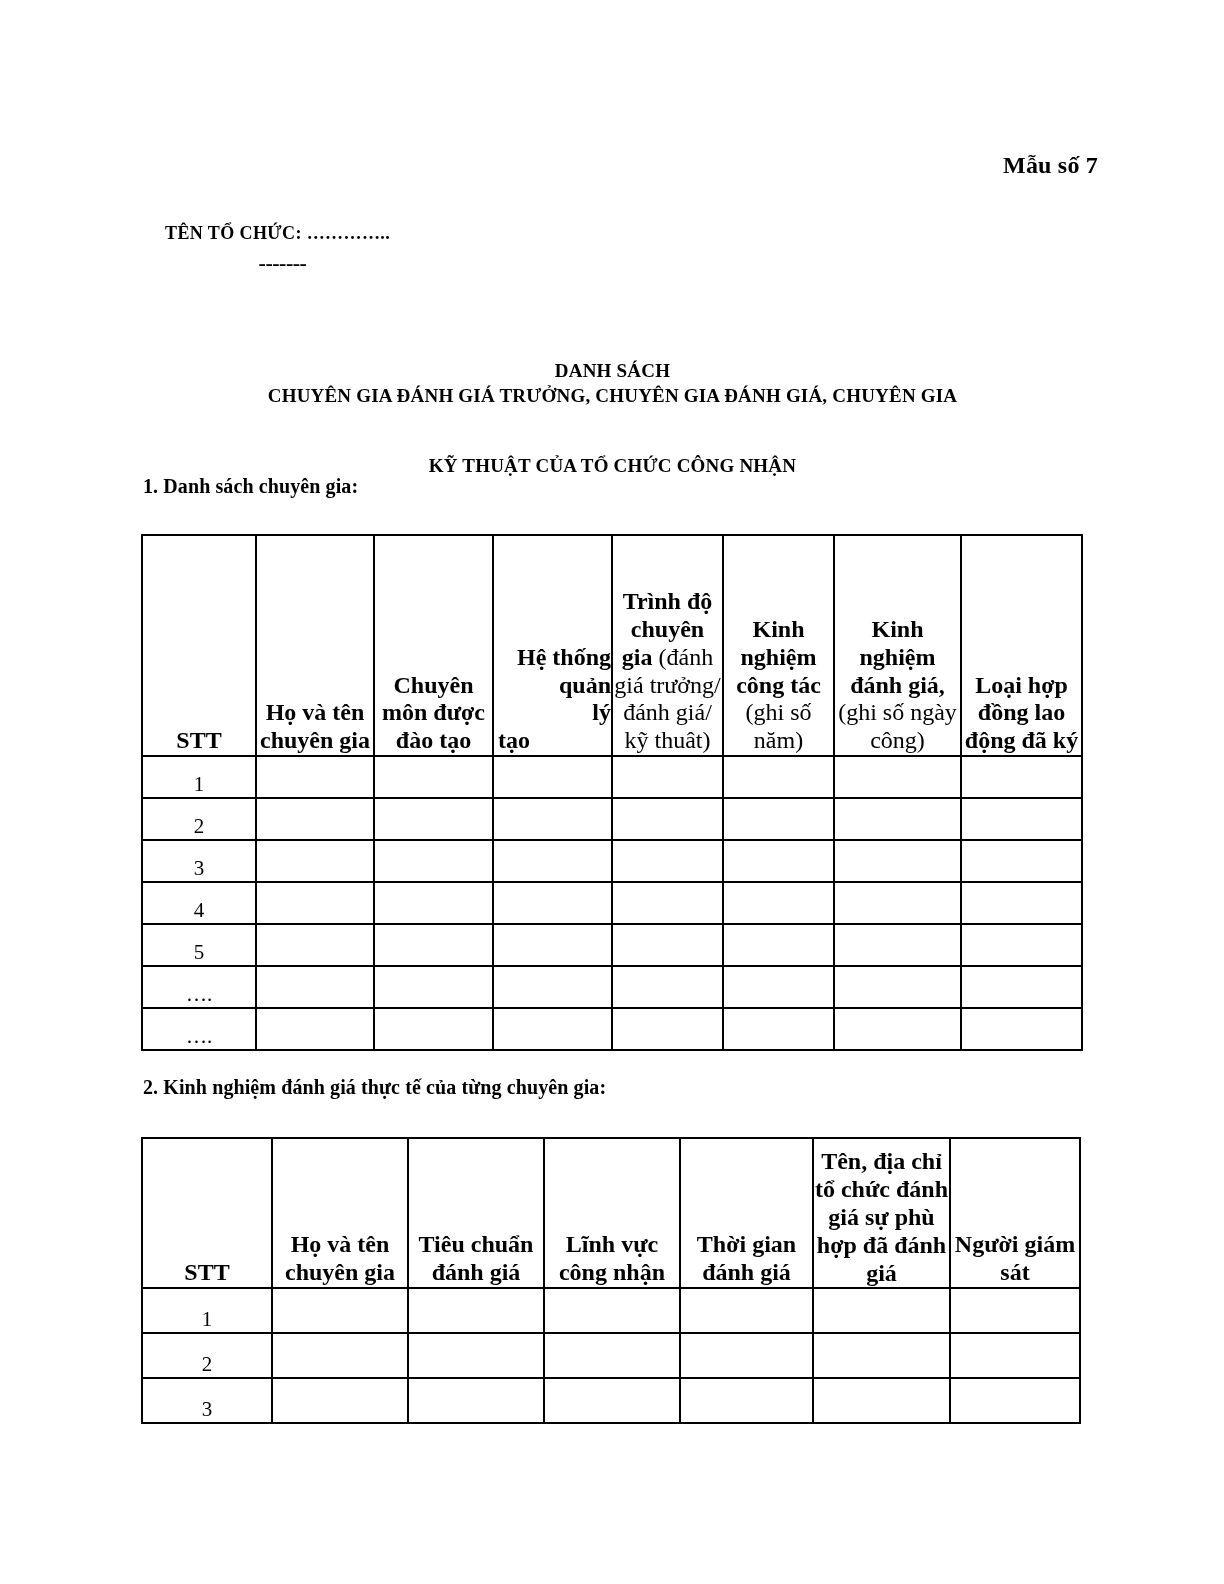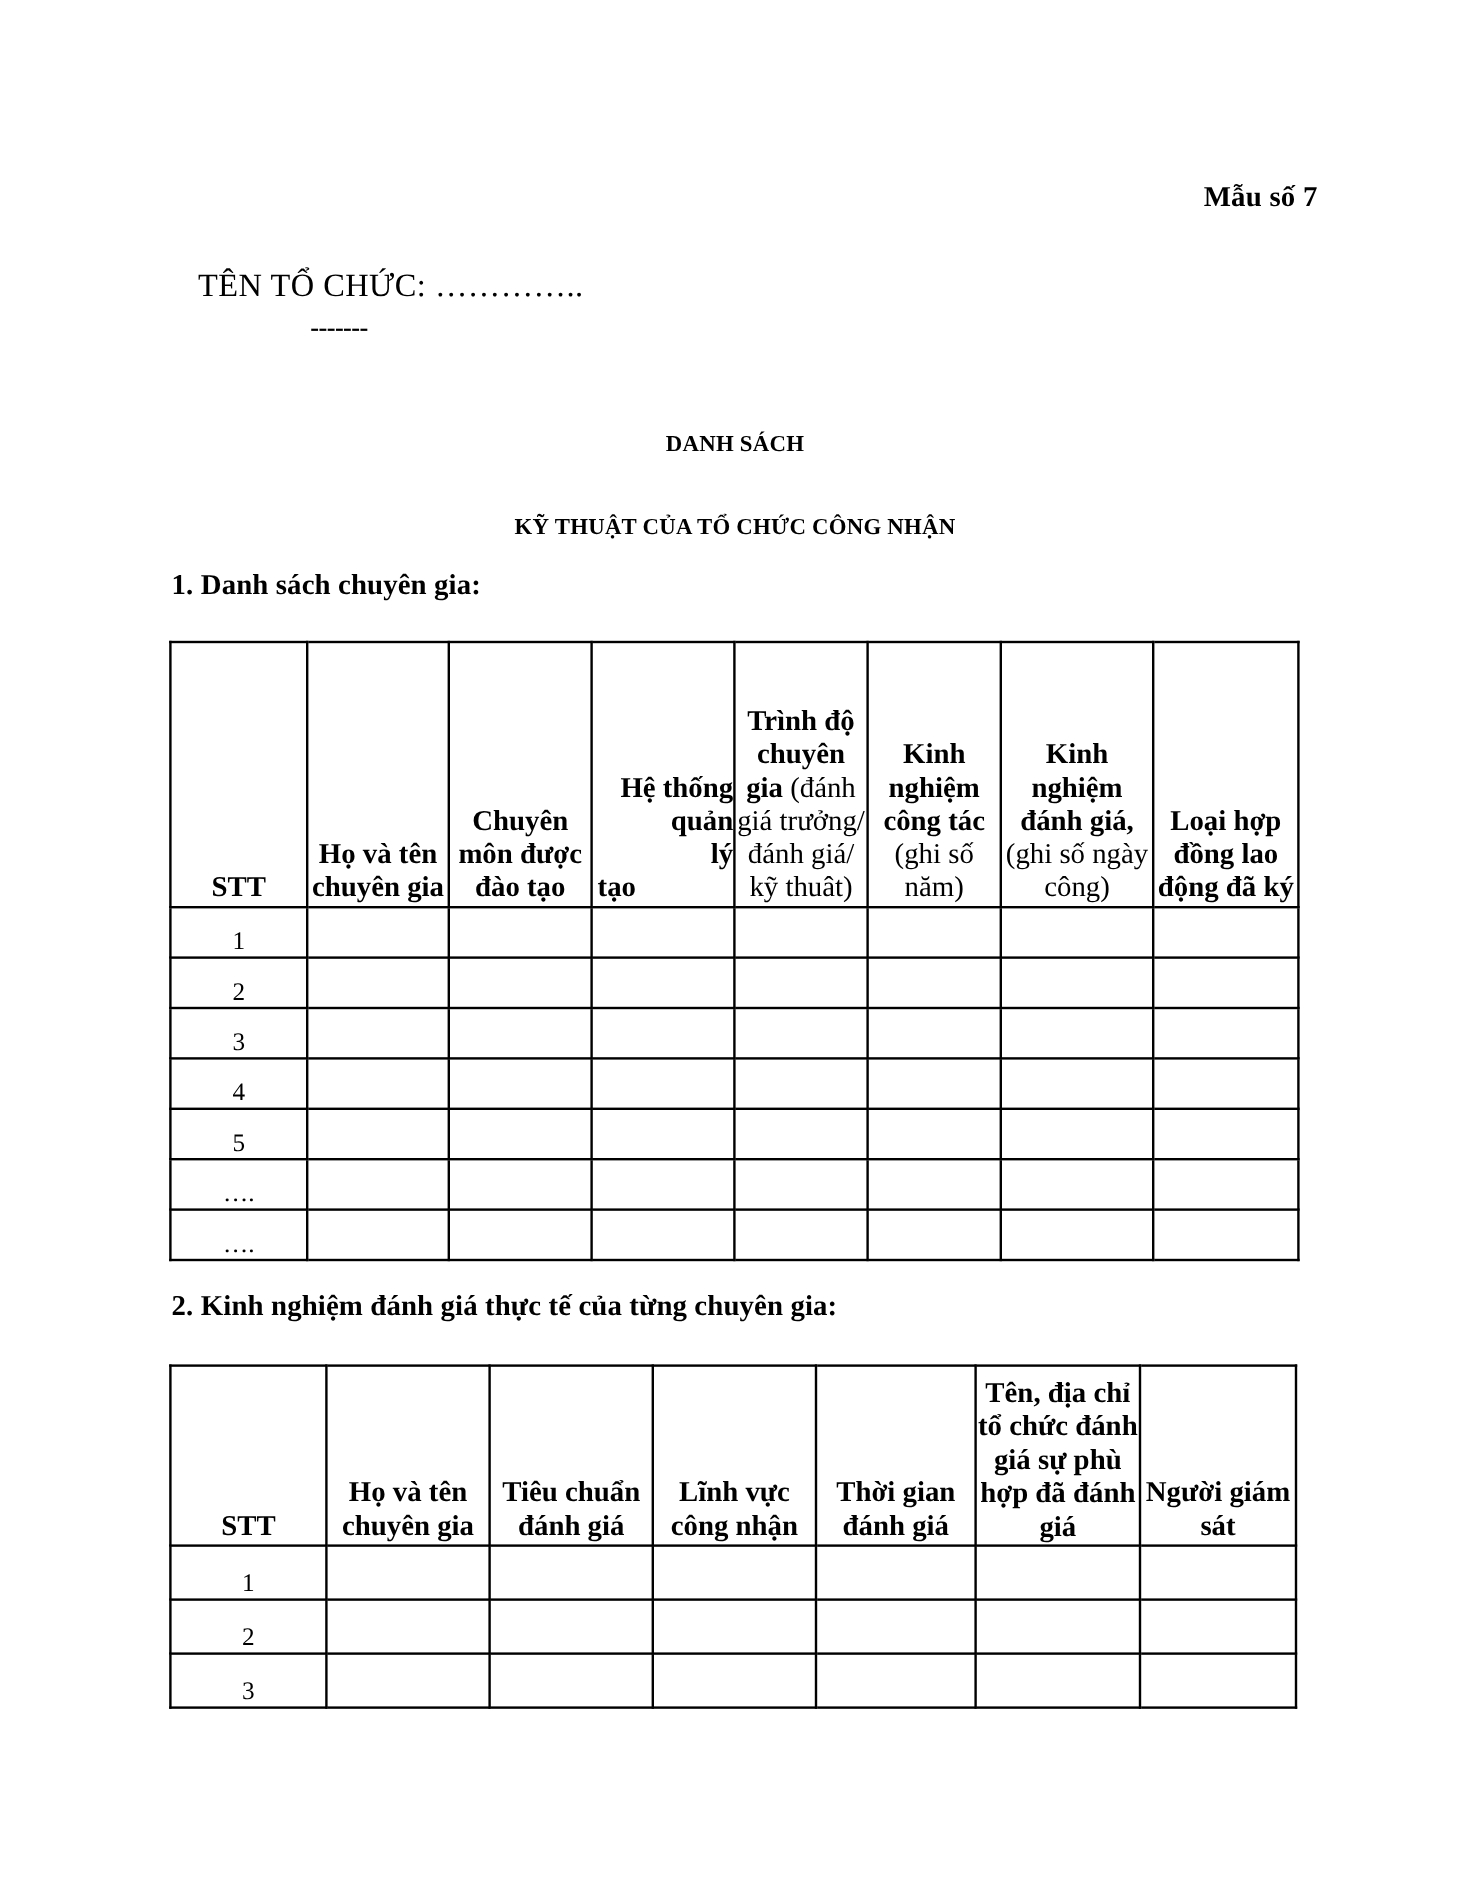--- a/index.html
+++ b/index.html
@@ -32,22 +32,22 @@
   }
 
   
   .org-block {
     position: absolute;
     top: 223px;
     left: 165px;
     text-align: left;
   }
   .org-name {
-    font-size: 27px;
-    font-weight: normal;
+    font-size: 18px;
+    font-weight: bold;
     letter-spacing: 0.4px;
     white-space: nowrap;
   }
   .org-rule {
     font-size: 22px;
     font-weight: bold;
     text-align: center;
     width: 235px;
     margin-top: 6px;
     letter-spacing: -0.5px;
@@ -66,21 +66,21 @@
     letter-spacing: 0.2px;
   }
   .doc-title .line1 { display: block; }
   .doc-title .line2 { display: block; }
   .doc-title .line3 { display: block; margin-top: 44px; }
 
   
   .section-heading {
     position: absolute;
     left: 143px;
-    font-size: 24px;
+    font-size: 20px;
     font-weight: bold;
     letter-spacing: 0.1px;
     white-space: nowrap;
   }
   #section-1-heading { top: 475px; }
   #section-2-heading { top: 1076px; }
 
   
   table.form-table {
     position: absolute;
@@ -184,20 +184,21 @@
 
   <div class="form-number">Mẫu số 7</div>
 
   <div class="org-block">
     <div class="org-name">TÊN TỔ CHỨC: …………..</div>
     <div class="org-rule">-------</div>
   </div>
 
   <div class="doc-title">
     <span class="line1">DANH SÁCH</span>
+    <span class="line2">CHUYÊN GIA ĐÁNH GIÁ TRƯỞNG, CHUYÊN GIA ĐÁNH GIÁ, CHUYÊN GIA</span>
     <span class="line3">KỸ THUẬT CỦA TỔ CHỨC CÔNG NHẬN</span>
   </div>
 
   <div class="section-heading" id="section-1-heading">1. Danh sách chuyên gia:</div>
 
   <table class="form-table" id="table-experts">
     <colgroup>
       <col class="c1">
         <col class="c2">
         <col class="c3">

